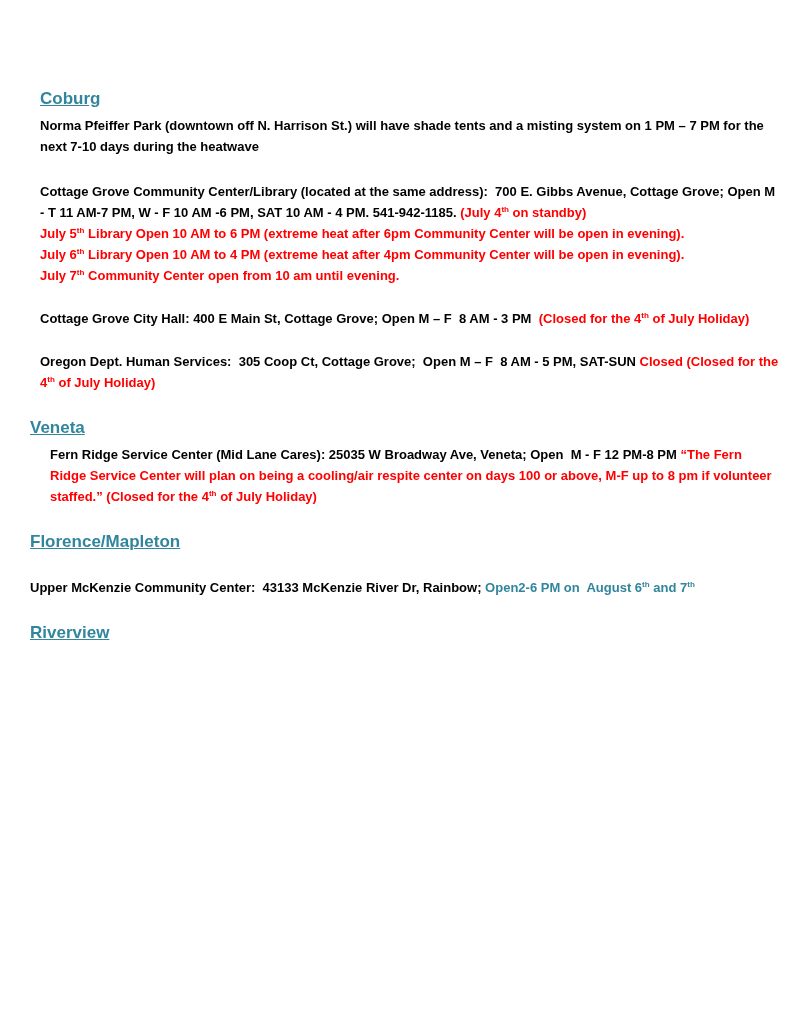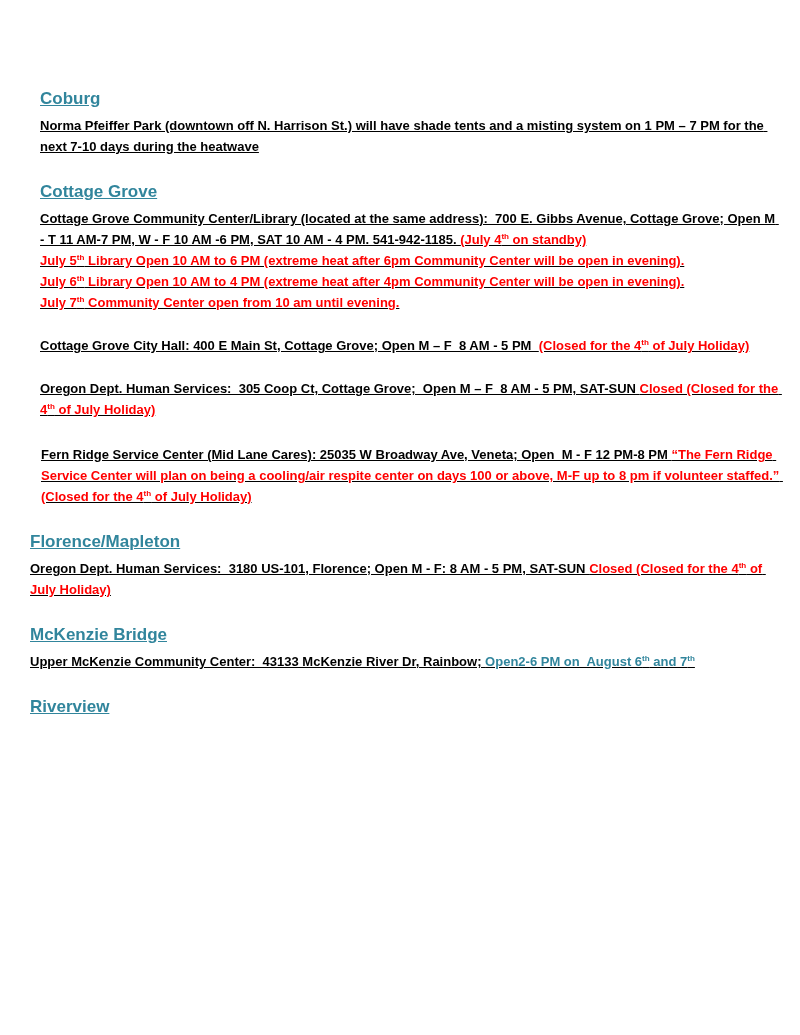--- a/index.html
+++ b/index.html
@@ -28,57 +28,54 @@
     margin: 0 0 5px 0;
   }
   .para {
     font-size: 13px;
     font-weight: bold;
     line-height: 21px;
     color: var(--body, #000000);
     margin: 0 0 22px 0;
     max-width: 742px;
     white-space: pre-wrap;
-    text-decoration: underline;
   }
   .para:last-child { margin-bottom: 0; }
   .para.sm { margin-bottom: 12px; }
-  .para.pindent { margin-left: 11px; }
+  .para.pindent { margin-left: 20px; }
   .run.c-red  { color: var(--red, #FF0000); }
   .run.c-teal { color: var(--teal, #31859C); }
   .run.u { text-decoration: underline; }
   sup.run {
     font-size: 0.62em;
     vertical-align: super;
     line-height: 0;
   }
 </style>
 </head>
 <body>
 
 <div class="page">
   <div class="content">
       <section class="doc-section indent">
         <h2 class="heading">Coburg</h2>
         <p class="para"><span class="run">Norma Pfeiffer Park (downtown off N. Harrison St.) will have shade tents and a misting system on 1 PM – 7 PM for the next 7-10 days during the heatwave</span></p>
       </section>
       <section class="doc-section indent">
-        <h2 class="heading">Cottage Grove</h2>
         <p class="para"><span class="run">Cottage Grove Community Center/Library (located at the same address):  700 E. Gibbs Avenue, Cottage Grove; Open M - T 11 AM-7 PM, W - F 10 AM -6 PM, SAT 10 AM - 4 PM. 541-942-1185. </span><span class="run c-red">(July 4</span><sup class="run c-red">th</sup><span class="run c-red"> on standby)</span><br><span class="run c-red">July 5</span><sup class="run c-red">th</sup><span class="run c-red"> Library Open 10 AM to 6 PM (extreme heat after 6pm Community Center will be open in evening).</span><br><span class="run c-red">July 6</span><sup class="run c-red">th</sup><span class="run c-red"> Library Open 10 AM to 4 PM (extreme heat after 4pm Community Center will be open in evening).</span><br><span class="run c-red">July 7</span><sup class="run c-red">th</sup><span class="run c-red"> Community Center open from 10 am until evening.</span></p>
-        <p class="para"><span class="run">Cottage Grove City Hall: 400 E Main St, Cottage Grove; Open M – F  8 AM - 5 PM  </span><span class="run c-red">(Closed for the 4</span><sup class="run c-red">th</sup><span class="run c-red"> of July Holiday)</span></p>
+        <p class="para"><span class="run">Cottage Grove City Hall: 400 E Main St, Cottage Grove; Open M – F  8 AM - 3 PM  </span><span class="run c-red">(Closed for the 4</span><sup class="run c-red">th</sup><span class="run c-red"> of July Holiday)</span></p>
         <p class="para"><span class="run">Oregon Dept. Human Services:  305 Coop Ct, Cottage Grove;  Open M – F  8 AM - 5 PM, SAT-SUN </span><span class="run c-red">Closed (Closed for the 4</span><sup class="run c-red">th</sup><span class="run c-red"> of July Holiday)</span></p>
       </section>
       <section class="doc-section">
+        <h2 class="heading">Veneta</h2>
         <p class="para pindent sm"><span class="run">Fern Ridge Service Center (Mid Lane Cares): 25035 W Broadway Ave, Veneta; Open  M - F 12 PM-8 PM </span><span class="run c-red">“The Fern Ridge Service Center will plan on being a cooling/air respite center on days 100 or above, M-F up to 8 pm if volunteer staffed.” (Closed for the 4</span><sup class="run c-red">th</sup><span class="run c-red"> of July Holiday)</span></p>
       </section>
       <section class="doc-section">
         <h2 class="heading">Florence/Mapleton</h2>
-        <p class="para"><span class="run">Oregon Dept. Human Services:  3180 US-101, Florence; Open M - F: 8 AM - 5 PM, SAT-SUN </span><span class="run c-red">Closed (Closed for the 4</span><sup class="run c-red">th</sup><span class="run c-red"> of July Holiday)</span></p>
       </section>
       <section class="doc-section">
-        <h2 class="heading">McKenzie Bridge</h2>
         <p class="para"><span class="run">Upper McKenzie Community Center:  43133 McKenzie River Dr, Rainbow; </span><span class="run c-teal">Open2-6 PM on  August 6</span><sup class="run c-teal">th</sup><span class="run c-teal"> and 7</span><sup class="run c-teal">th</sup></p>
       </section>
       <section class="doc-section">
         <h2 class="heading">Riverview</h2>
       </section>
     </div>
 </div>
 
 </body></html>

